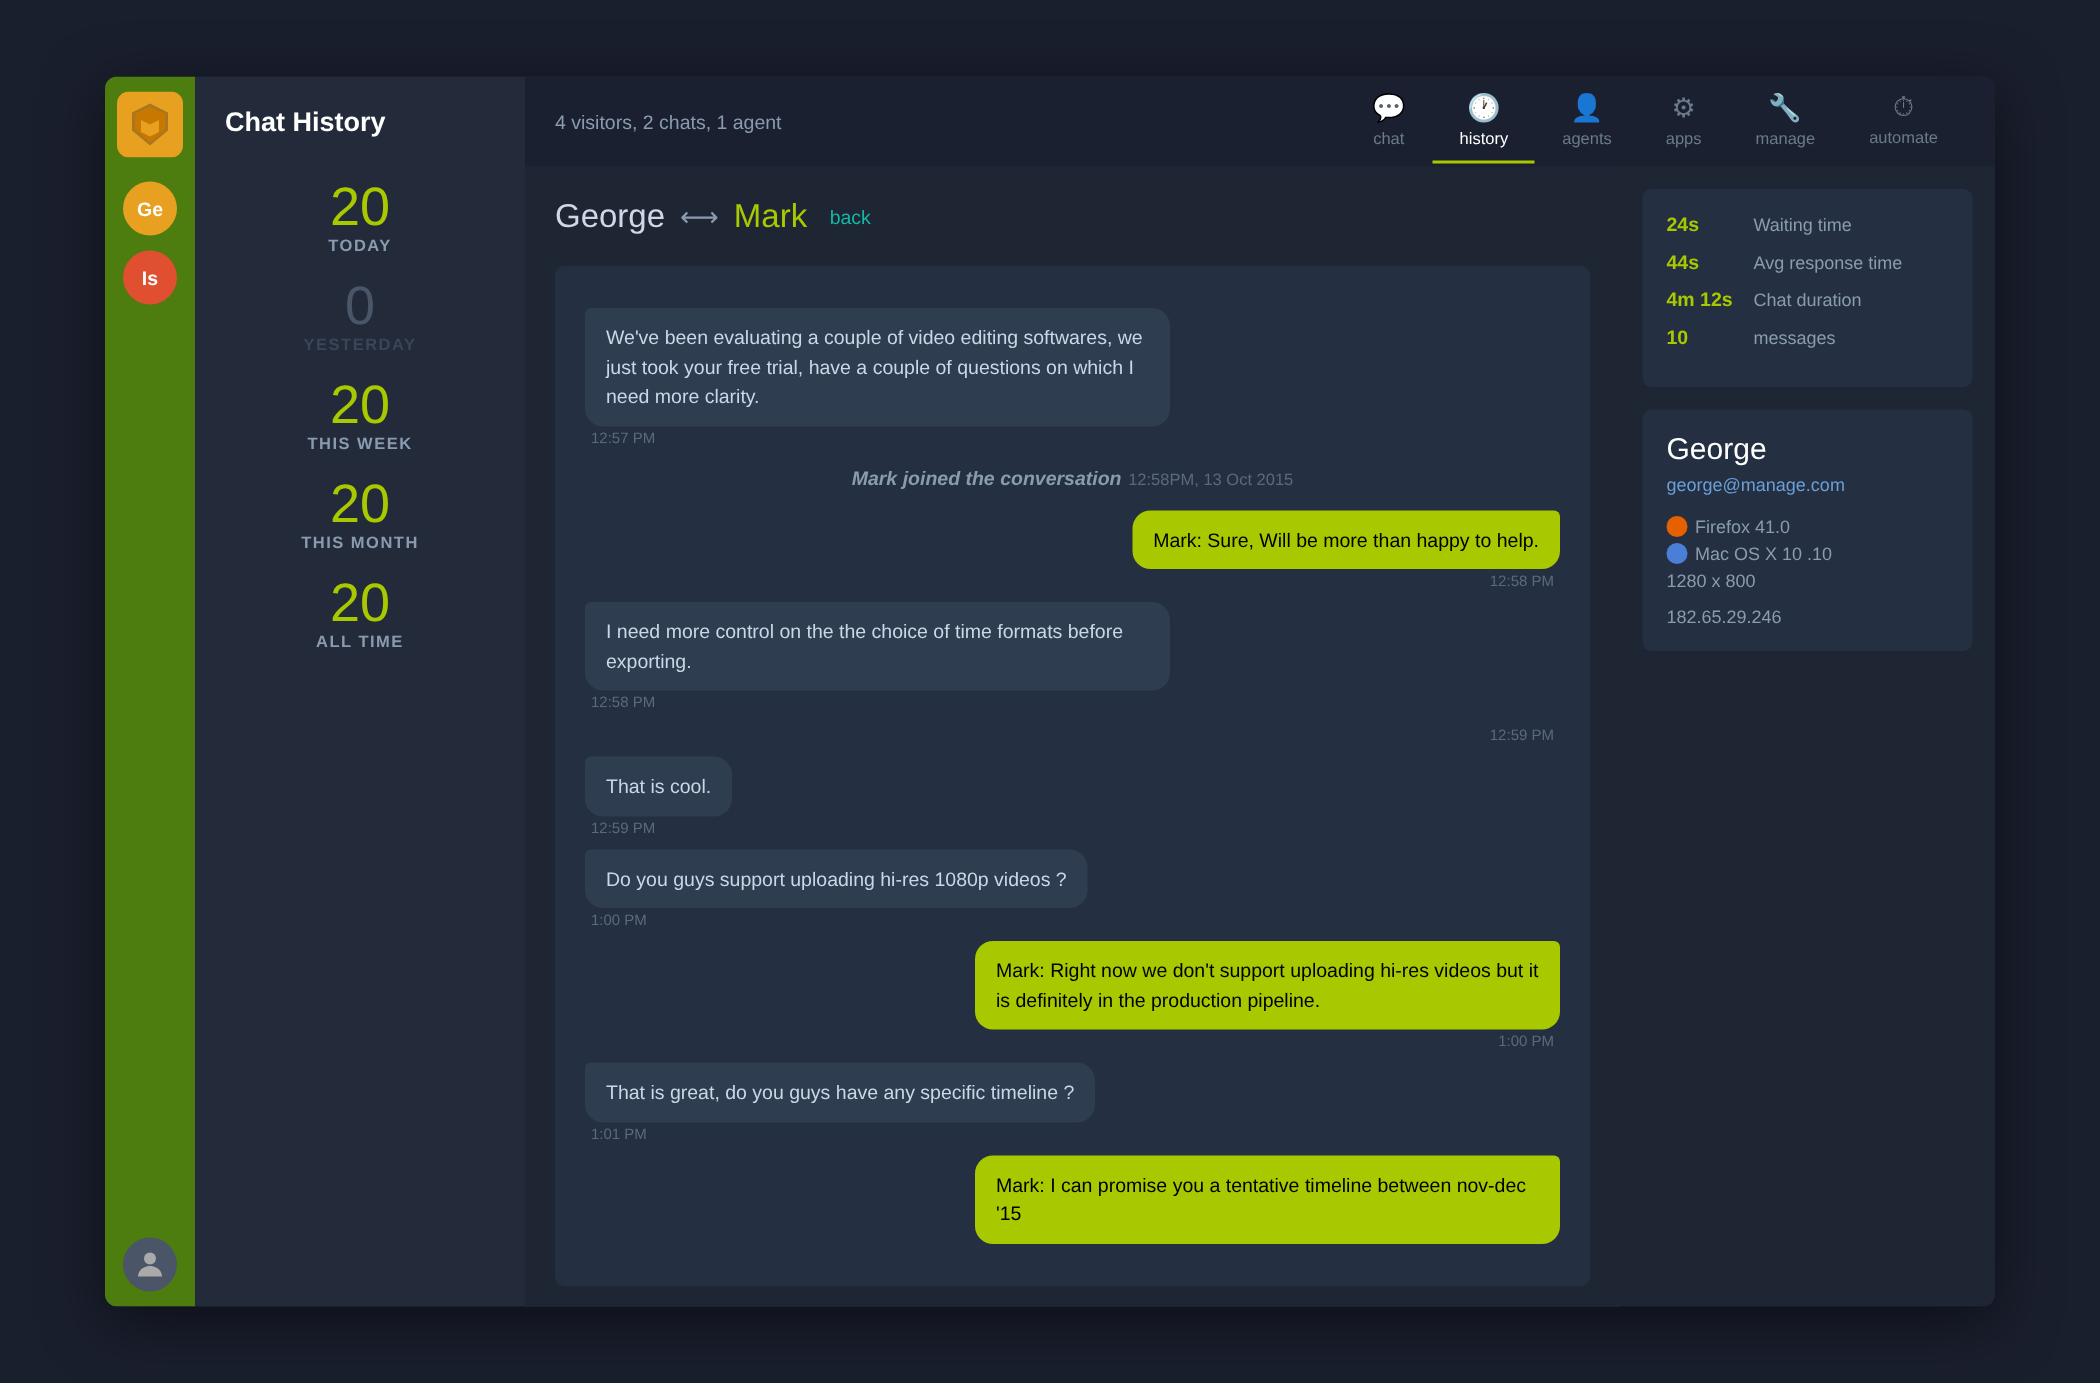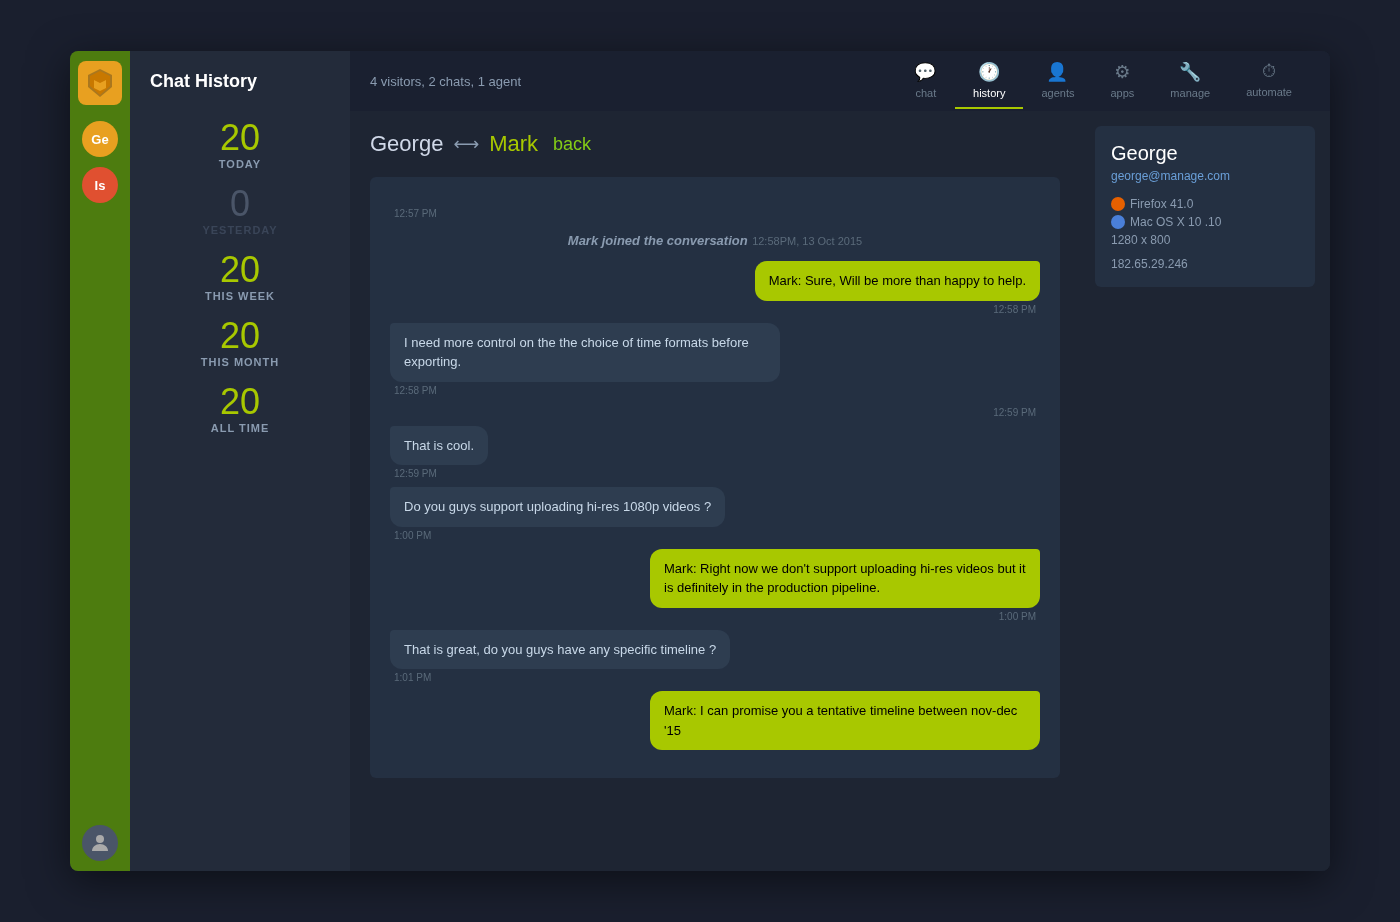--- a/index.html
+++ b/index.html
@@ -147,22 +147,22 @@
       margin-bottom: 20px;
     }
     .chat-header-name {
       font-size: 22px;
       font-weight: 300;
       color: #d0d8e8;
     }
     .chat-header-name.highlight { color: #a8c800; }
     .arrow-icon { color: #8a9bb0; font-size: 18px; }
     .back-link {
-      color: #84cc16;
-      font-size: 18px;
+      color: #14b8a6;
+      font-size: 13px;
       cursor: pointer;
       margin-left: 5px;
     }
     .chat-messages {
       background: #243042;
       border-radius: 6px;
       padding: 20px;
       min-height: 580px;
     }
     
@@ -359,20 +359,21 @@
       <div class="chat-area">
         <div class="chat-header">
           <span class="chat-header-name">George</span>
           <span class="arrow-icon">⟷</span>
           <span class="chat-header-name highlight">Mark</span>
           <a class="back-link">back</a>
         </div>
         <div class="chat-messages">
 
           <div class="msg-left">
+            <div class="bubble bubble-left">We've been evaluating a couple of video editing softwares, we just took your free trial, have a couple of questions on which I need more clarity.</div>
             <div class="msg-time-label">12:57 PM</div>
           </div>
 
           <div class="msg-system">
             <span>Mark joined the conversation</span>
             <span class="msg-time">12:58PM, 13 Oct 2015</span>
           </div>
 
           <div class="msg-right">
             <div class="bubble bubble-right">Mark: Sure, Will be more than happy to help.</div>
@@ -410,20 +411,38 @@
 
           <div class="msg-right">
             <div class="bubble bubble-right">Mark: I can promise you a tentative timeline between nov-dec '15</div>
 
           </div>
 
         </div>
       </div>
 
       <div class="info-panel">
+        <div class="info-stats">
+          <div class="info-stat-row">
+            <span class="info-stat-time">24s</span>
+            <span class="info-stat-label">Waiting time</span>
+          </div>
+          <div class="info-stat-row">
+            <span class="info-stat-time">44s</span>
+            <span class="info-stat-label">Avg response time</span>
+          </div>
+          <div class="info-stat-row">
+            <span class="info-stat-time">4m 12s</span>
+            <span class="info-stat-label">Chat duration</span>
+          </div>
+          <div class="info-stat-row">
+            <span class="info-stat-time">10</span>
+            <span class="info-stat-label">messages</span>
+          </div>
+        </div>
         <div class="info-user">
           <div class="info-user-name">George</div>
           <div class="info-user-email">george@manage.com</div>
           <div class="info-user-detail">
             <span class="browser-icon firefox-icon"></span>
             <span>Firefox 41.0</span>
           </div>
           <div class="info-user-detail">
             <span class="os-icon mac-icon"></span>
             <span>Mac OS X 10 .10</span>

